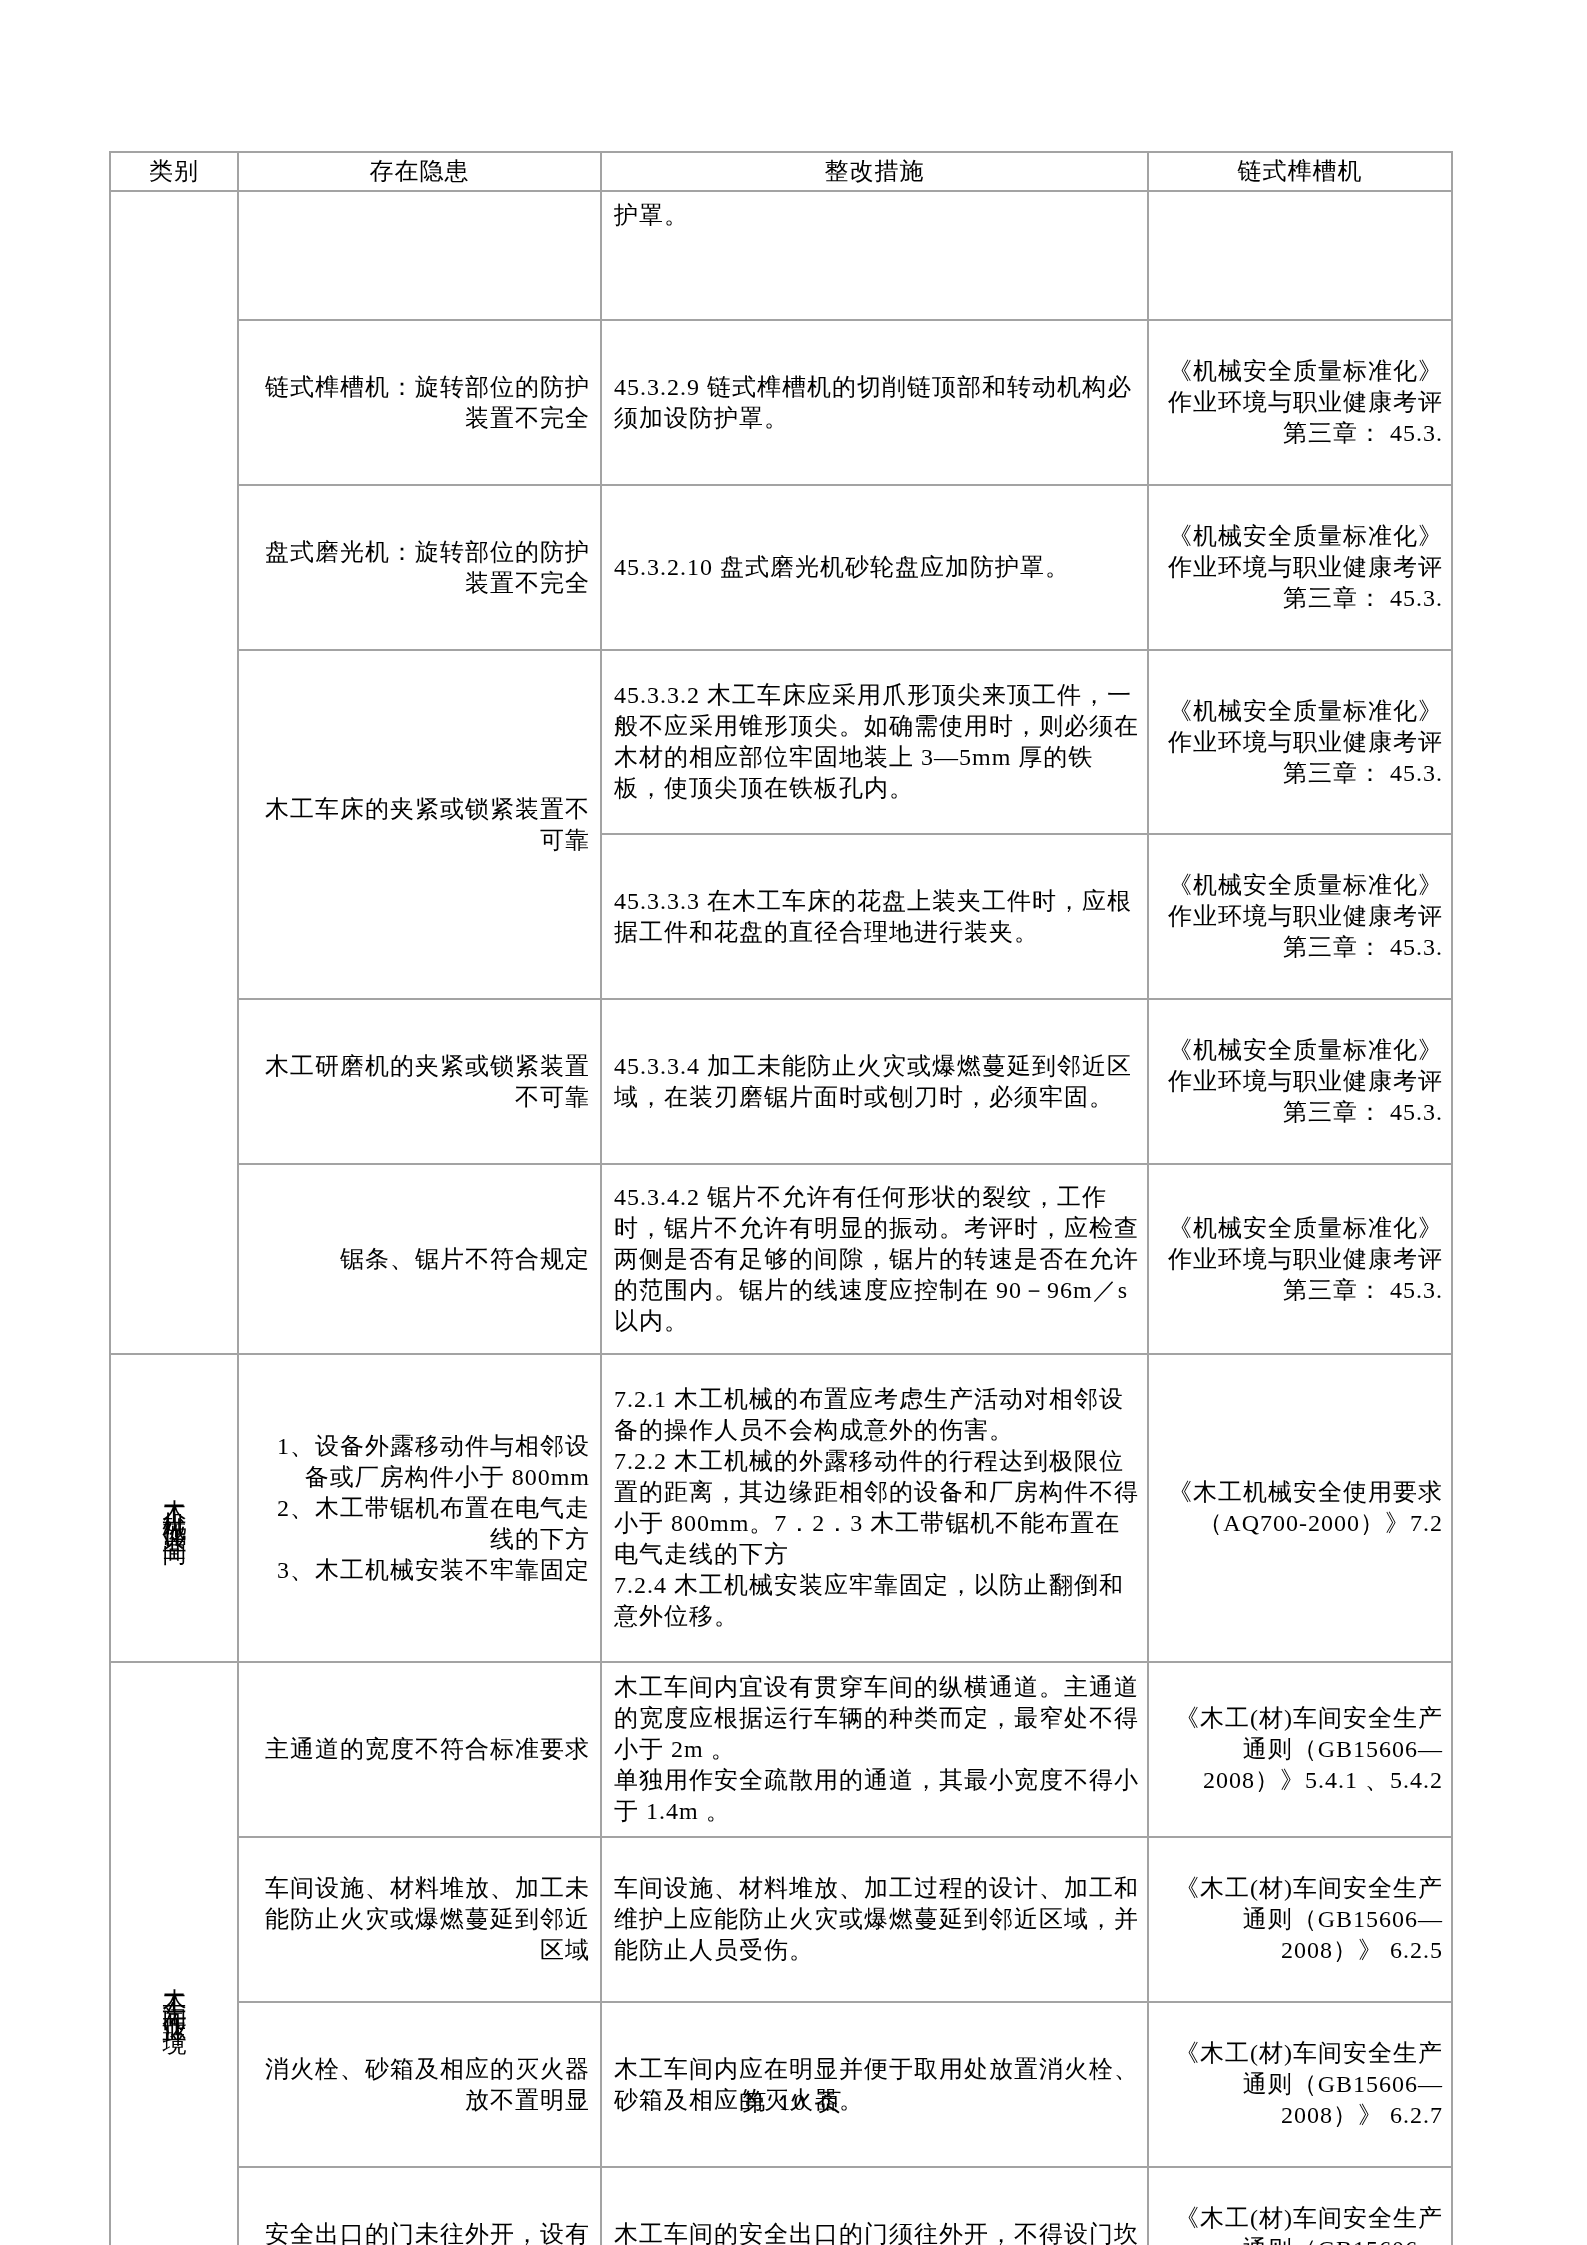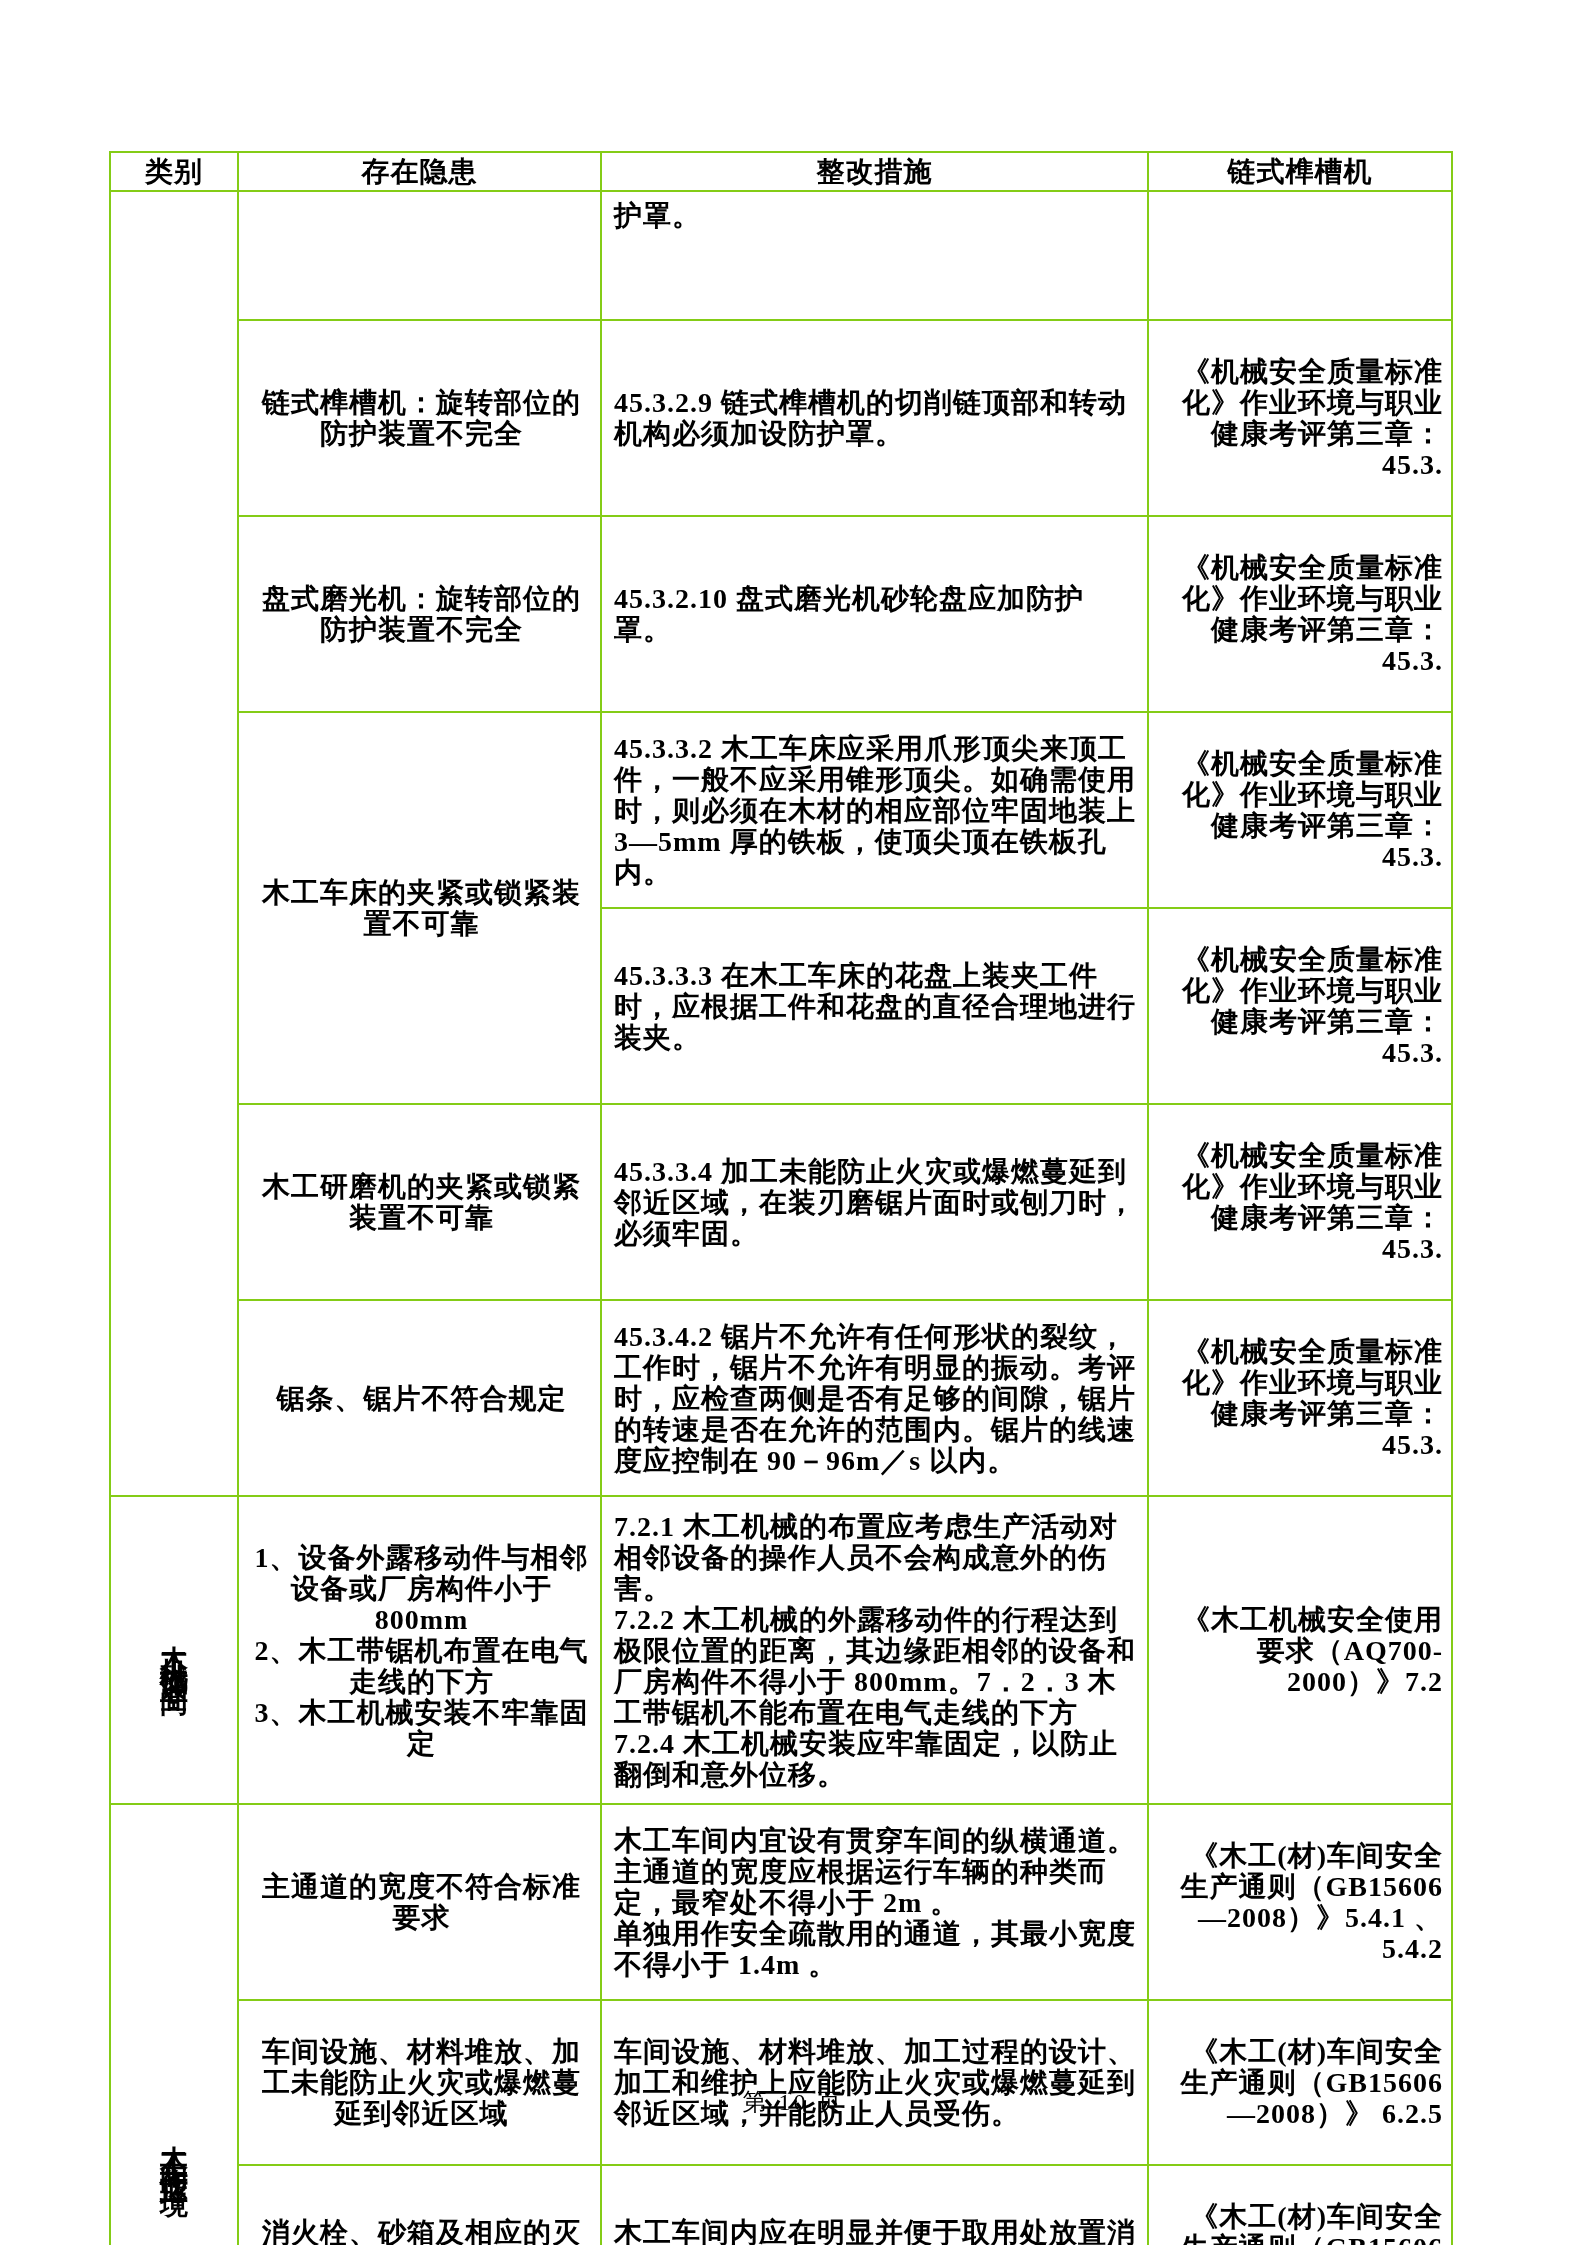--- a/index.html
+++ b/index.html
@@ -13,25 +13,25 @@
   }
   table.doc-table{
     position:absolute;
     left:109px;top:151px;
     width:1342px;
     border-collapse:collapse;
     table-layout:fixed;
     border:2.5px solid #000;
   }
   .doc-table th,.doc-table td{
-    border:2px solid #84cc16;
-    font-size:28px;
+    border:2px solid #a3a3a3;
+    font-size:24px;
     line-height:31px;
     letter-spacing:1px;
-    font-weight:bold;
+    font-weight:normal;
     overflow:hidden;
   }
   .doc-table th{
     text-align:center;
     vertical-align:middle;
     padding:2px 4px;
     position:relative;
   }
   td.cat{
     text-align:center;
@@ -39,21 +39,21 @@
     padding:2px;
   }
   .vtext{
     writing-mode:vertical-rl;
     text-orientation:upright;
     letter-spacing:6px;
     display:inline-block;
   }
   td.hazard{
     vertical-align:middle;
-    text-align:center;
+    text-align:right;
     padding:4px 10px 4px 14px;
     white-space:pre-line;
   }
   td.measure{
     vertical-align:middle;
     text-align:left;
     padding:4px 8px 4px 12px;
     white-space:pre-line;
     margin-left:44px;
   }

